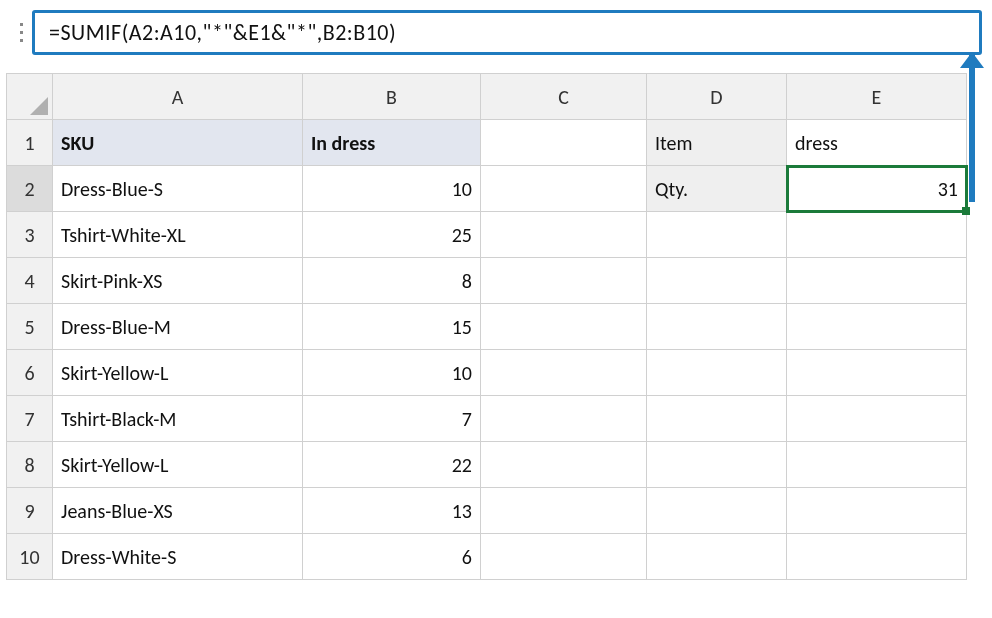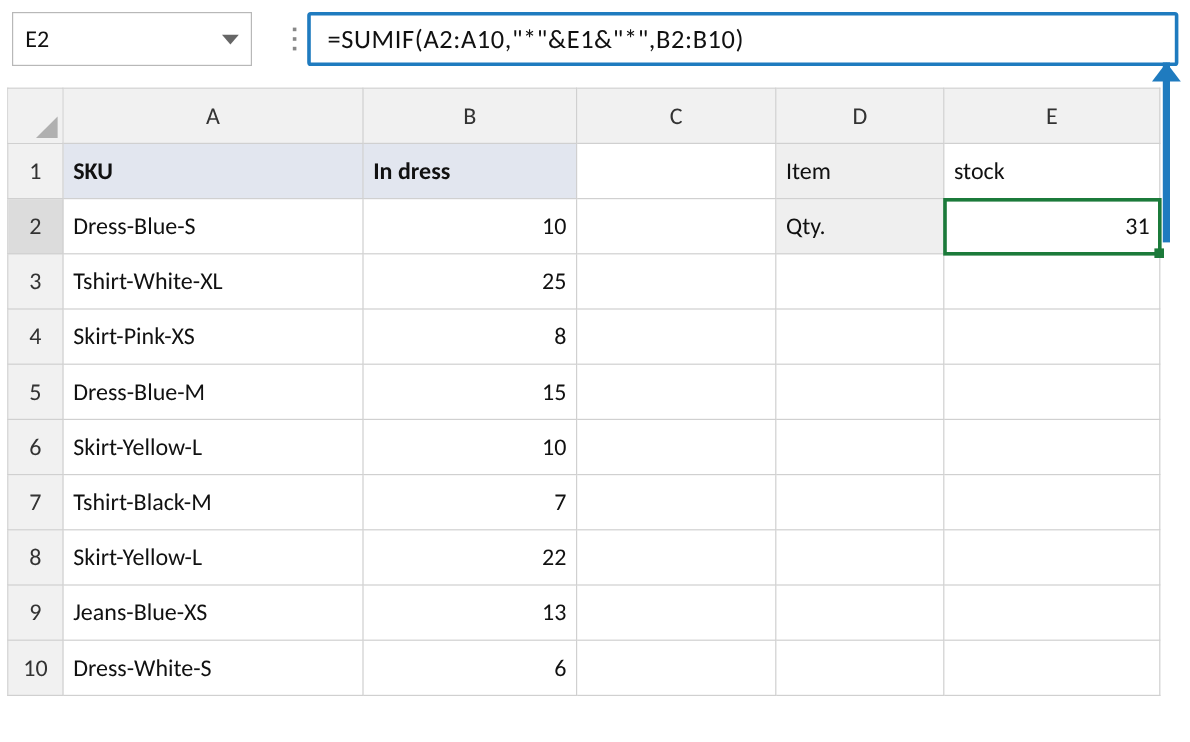--- a/index.html
+++ b/index.html
@@ -137,24 +137,20 @@
     position:absolute;
     right:-4px; bottom:-4px;
     width:8px; height:8px;
     background:#1b7a3a;
   }
 </style>
 </head>
 <body>
 
 <div class="fbar">
-  <div class="namebox">
-    <span class="namebox-text">E2</span>
-    <span class="caret-down"></span>
-  </div>
   <div class="divider">
     <span></span>
       <span></span>
       <span></span>
   </div>
   <div class="formula-input">
     <span>=SUMIF(A2:A10,"*"&amp;E1&amp;"*",B2:B10)</span>
     <span class="arrow-head"></span>
     <span class="arrow-line"></span>
   </div>
@@ -178,21 +174,21 @@
     <th>D</th>
     <th>E</th>
   </tr>
 
   <tr>
     <th class="rowhdr">1</th>
     <td class="hdr-cell">SKU</td>
     <td class="hdr-cell">In dress</td>
     <td></td>
     <td class="label-cell">Item</td>
-    <td>stock</td>
+    <td>dress</td>
   </tr>
 
   <tr class="active-row">
     <th class="rowhdr">2</th>
     <td>Dress-Blue-S</td>
     <td class="num">10</td>
     <td></td>
     <td class="label-cell">Qty.</td>
     <td class="num selected-cell">31</td>
   </tr>

